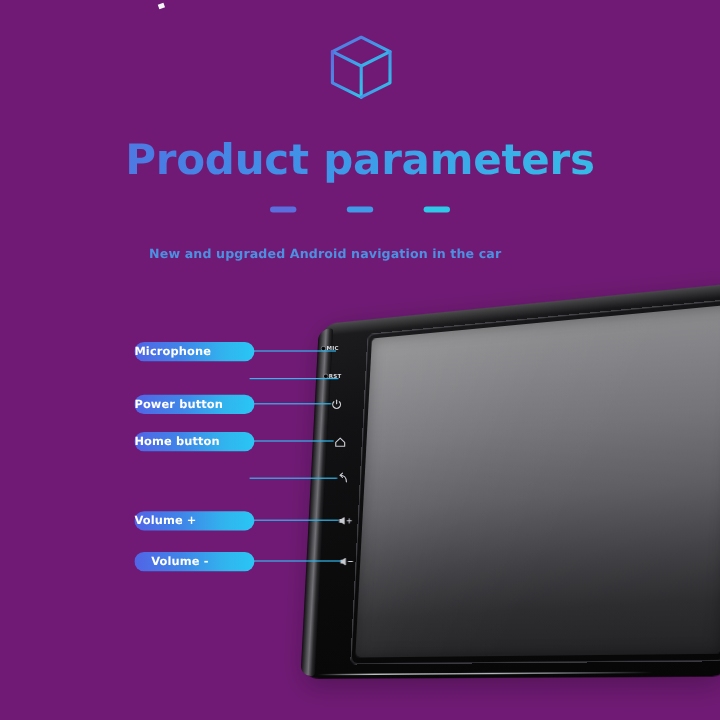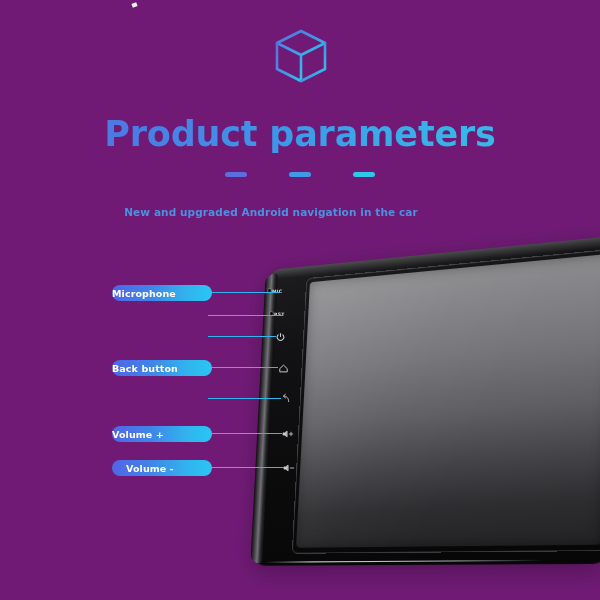--- a/index.html
+++ b/index.html
@@ -335,22 +335,25 @@
   <div class="leader" style="left:208px; top:315px; width:74px;"></div>
   <div class="leader" style="left:208px; top:336px; width:68px;"></div>
   <div class="leader" style="left:208px; top:367px; width:70px;"></div>
   <div class="leader" style="left:208px; top:398px; width:73px;"></div>
   <div class="leader" style="left:208px; top:433px; width:74px;"></div>
   <div class="leader" style="left:208px; top:467px; width:76px;"></div>
 
   <div class="callout" style="left:112px; top:285px;">
     <span>Microphone</span>
   </div>
+  <div class="callout" style="left:112px; top:329px;">
+    <span>Power button</span>
+  </div>
   <div class="callout" style="left:112px; top:360px;">
-    <span>Back button</span>
+    <span>Home button</span>
   </div>
   <div class="callout" style="left:112px; top:426px;">
     <span>Volume +</span>
   </div>
   <div class="callout" style="left:112px; top:460px;padding-left:14px;">
     <span>Volume -</span>
   </div>
 
 </div>
 

